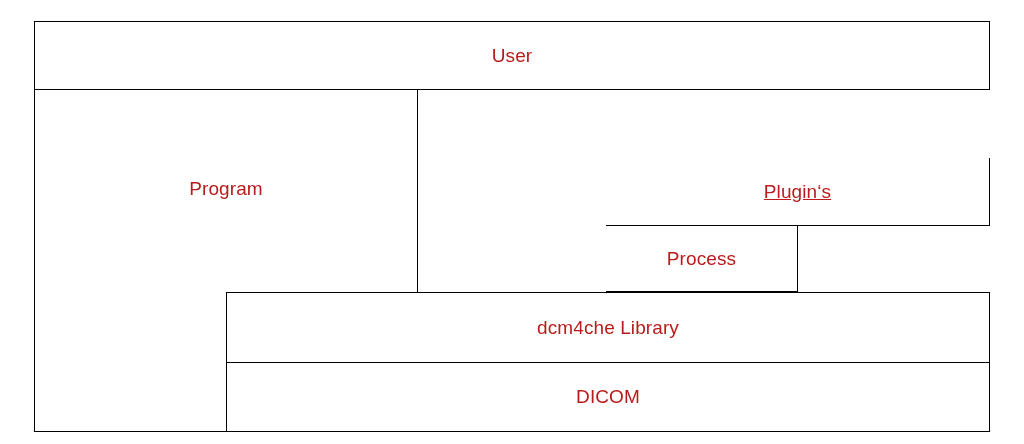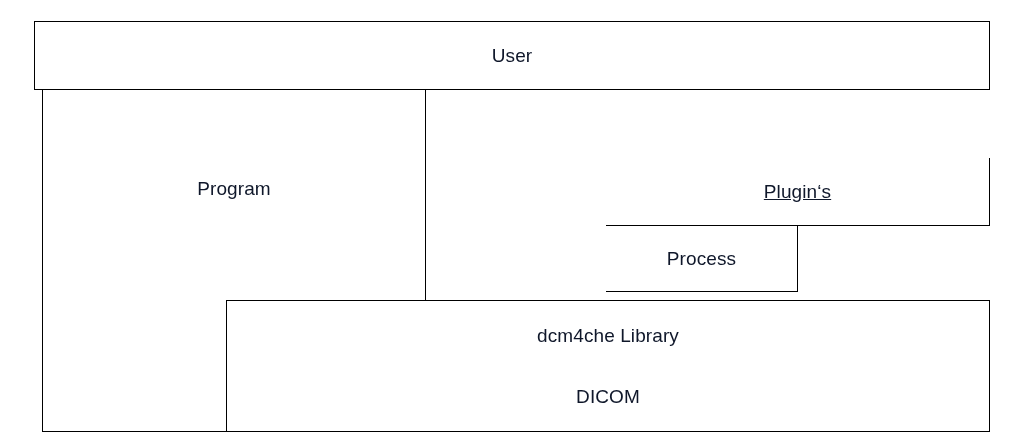--- a/index.html
+++ b/index.html
@@ -23,21 +23,21 @@
   }
 
   
   .blk {
     position: absolute;
     box-sizing: border-box;
     display: flex;
     align-items: center;
     justify-content: center;
     background: #ffffff;
-    color: #0f172a;
+    color: #b91c1c;
     font-size: 19px;
     line-height: 1.15;
     letter-spacing: 0.1px;
     white-space: nowrap;
     text-align: center;
   }
 
   
   .bt { border-top: 1.4px solid #000000; }
   .br { border-right: 1.4px solid #000000; }
@@ -45,25 +45,25 @@
   .bl { border-left: 1.4px solid #000000; }
 
   
   #cell-user            { left: 34px;  top: 21px;  width: 956px; height: 69px; }
   #cell-program         { left: 34px;  top: 90px;  width: 384px; height: 342px; }
   #cell-config          { left: 418px; top: 90px;  width: 572px; height: 68px; }
   #cell-receiver        { left: 418px; top: 158px; width: 188px; height: 134px; }
   #cell-plugins         { left: 606px; top: 158px; width: 384px; height: 68px; text-decoration: underline; }
   #cell-process         { left: 606px; top: 226px; width: 192px; height: 66px; }
   #cell-send            { left: 798px; top: 226px; width: 192px; height: 66px; }
-  #cell-dcm4che         { left: 226px; top: 300px; width: 764px; height: 71px; }
+  #cell-dcm4che         { left: 226px; top: 292px; width: 764px; height: 71px; }
   #cell-dicom           { left: 226px; top: 363px; width: 764px; height: 69px; }
 
   
-  #cell-program { align-items: flex-start; padding-top: 88px; margin-left: 8px; }
+  #cell-program { align-items: flex-start; padding-top: 88px; }
 
   
   #program-border-patch {
     position: absolute;
     left: 417px;
     top: 292px;
     width: 1.4px;
     height: 140px;
     background: #ffffff;
   }

